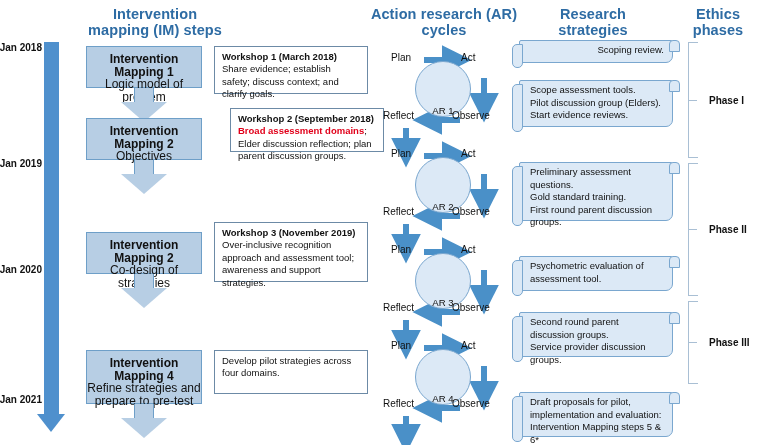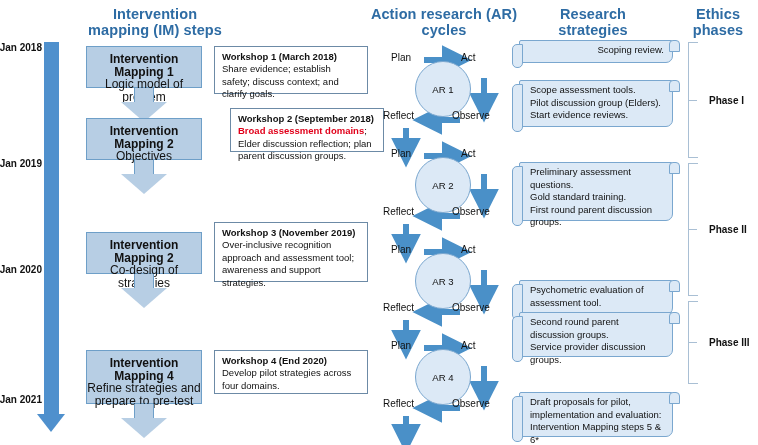--- a/index.html
+++ b/index.html
@@ -99,21 +99,21 @@
 
   
   .ar-circle {
     position: absolute;
     width: 56px; height: 56px;
     border-radius: 50%;
     background: #dce9f6;
     border: 1px solid #7aa7cf;
     color: #111;
     font-size: 9.6px;
-    display: flex; align-items: center; justify-content: center;
+    display: flex; align-items: flex-end; justify-content: center;
   }
   .ar-lbl {
     position: absolute;
     font-size: 10px;
     color: #111;
     white-space: nowrap;
   }
   .ar-svg { position: absolute; left: 0; top: 0; pointer-events: none; }
 
   
@@ -267,21 +267,20 @@
     <span class="ttl">Workshop 2 (September 2018)</span>
     <span class="red">Broad assessment domains</span><span>; Elder discussion reflection; plan parent discussion groups.</span>
   </div>
 
   <div class="ws-box" style="left:214px; top:222px; width:154px; height:60px;">
     <span class="ttl">Workshop 3 (November 2019)</span>
     <span>Over-inclusive recognition approach and assessment tool; awareness and support strategies.</span>
   </div>
 
   <div class="ws-box" style="left:214px; top:350px; width:154px; height:44px;">
-    <span class="ttl">Workshop 4 (End 2020)</span>
     <span>Develop pilot strategies across four domains.</span>
   </div>
 
   <svg class="ar-svg" width="758" height="445">
     <defs>
       <marker id="ah" markerWidth="5" markerHeight="5" refX="2.4" refY="2.5" orient="auto">
         <path d="M0,0 L5,2.5 L0,5 Z" fill="#4a90c8"></path>
       </marker>
     </defs>
 
@@ -372,21 +371,21 @@
 
   <div class="scroll" style="left:512px; top:162px; width:168px; height:64px;">
     <div class="body"></div>
     <div class="curl-l"></div>
     <div class="curl-r"></div>
     <div class="txt" style="white-space:pre-line;">Preliminary assessment questions.
 Gold standard training.
 First round parent discussion groups.</div>
   </div>
 
-  <div class="scroll" style="left:512px; top:280px; width:168px; height:40px;padding-left:20px;">
+  <div class="scroll" style="left:512px; top:256px; width:168px; height:40px;padding-left:20px;">
     <div class="body"></div>
     <div class="curl-l"></div>
     <div class="curl-r"></div>
     <div class="txt" style="white-space:pre-line;">Psychometric evaluation of assessment tool.</div>
   </div>
 
   <div class="scroll" style="left:512px; top:312px; width:168px; height:50px;">
     <div class="body"></div>
     <div class="curl-l"></div>
     <div class="curl-r"></div>

